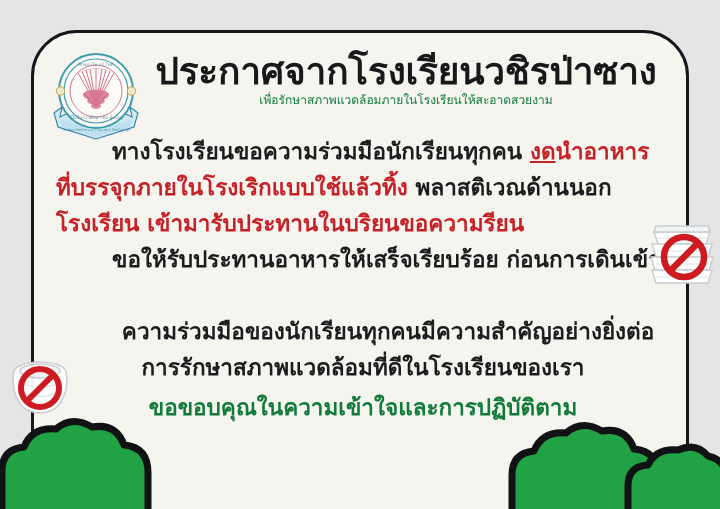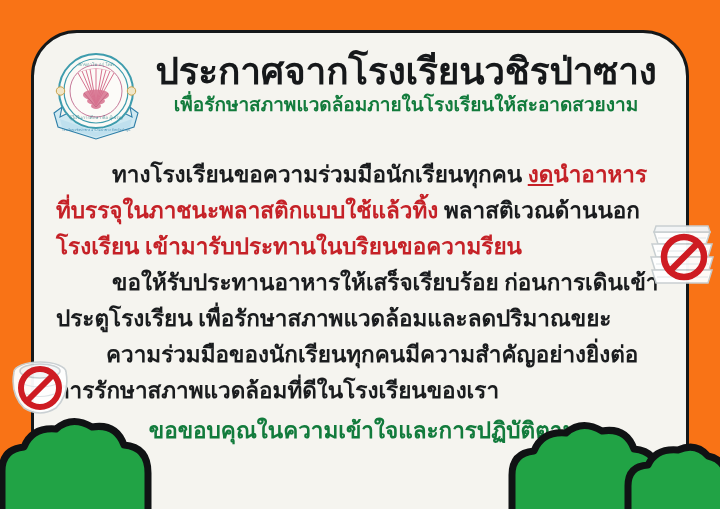--- a/index.html
+++ b/index.html
@@ -4,21 +4,21 @@
 <style>
   html,body{margin:0;padding:0;}
   body{
     width:720px;height:509px;overflow:hidden;
     font-family:"DejaVu Sans","Liberation Sans",sans-serif;
     background:#57AEB8;
     position:relative;
   }
   #poster{
     position:absolute;inset:0;
-    background:#f97316;
+    background:#e5e5e5;
     overflow:hidden;
   }
   
   .card{
     position:absolute;
     left:31px;top:30px;width:658px;height:500px;
     background:#F5F4EF;
     border:3px solid #15181A;
     border-radius:46px 46px 0 0;
     box-sizing:border-box;
@@ -32,32 +32,32 @@
     position:absolute;left:14px;top:4px;width:96px;height:98px;
   }
   .titles{
     position:absolute;left:110px;top:8px;right:18px;text-align:center;
   }
   .title{
     font-size:37px;font-weight:bold;color:#16181A;
     letter-spacing:-0.2px;line-height:1.12;white-space:nowrap;
   }
   .subtitle{
-    font-size:19px;font-weight:bold;color:#127B3C;
+    font-size:12px;font-weight:normal;color:#127B3C;
     line-height:1.25;margin-top:1px;white-space:nowrap;
   }
   
   .body-text{
-    position:absolute;left:22px;top:124px;width:614px;
+    position:absolute;left:22px;top:100px;width:614px;
     font-size:22.5px;font-weight:bold;line-height:36px;
-    color:#1A1C1E;text-align:left;font-family:Liberation Serif, serif;
+    color:#1A1C1E;text-align:left;
   }
   .para{margin:0 0 0 0;}
   .para.indent{text-indent:56px;}
-  .para.indent-sm{text-indent:50px;}
+  .para.indent-sm{text-indent:50px;text-align:center;}
   .red{color:#C52127;}
   .under{text-decoration:underline;text-underline-offset:2px;}
   .thanks{
     color:#127B3C;text-align:center;margin-top:4px;
     font-size:22.5px;font-weight:bold;
   }
   
   .bush{position:absolute;}
   
   .noicon{position:absolute;}
@@ -119,27 +119,27 @@
       <div class="titles">
         <div class="title">ประกาศจากโรงเรียนวชิรป่าซาง</div>
         <div class="subtitle">เพื่อรักษาสภาพแวดล้อมภายในโรงเรียนให้สะอาดสวยงาม</div>
       </div>
     </div>
 
     <div class="body-text">
 
       <div class="para indent">
         <span>ทางโรงเรียนขอความร่วมมือนักเรียนทุกคน </span><span class="red under">งด</span><span class="red">นำอาหาร</span><br>
-        <span class="red">ที่บรรจุในภาชนะพลาสติกแบบใช้แล้วทิ้ง</span><span>  พลาสติเวณด้านนอก</span><br>
+        <span class="red">ที่บรรจุกภายในโรงเริกแบบใช้แล้วทิ้ง</span><span>  พลาสติเวณด้านนอก</span><br>
         <span class="red">โรงเรียน เข้ามารับประทานในบริยนขอความรียน</span>
       </div>
 
       <div class="para indent">
         <span>ขอให้รับประทานอาหารให้เสร็จเรียบร้อย  ก่อนการเดินเข้า</span><br>
-        <span>ประตูโรงเรียน     เพื่อรักษาสภาพแวดล้อมและลดปริมาณขยะ</span><br>
+        <br>
       </div>
 
       <div class="para indent-sm">
         <span>ความร่วมมือของนักเรียนทุกคนมีความสำคัญอย่างยิ่งต่อ</span><br>
         <span>การรักษาสภาพแวดล้อมที่ดีในโรงเรียนของเรา</span>
       </div>
 
       <div class="thanks">ขอขอบคุณในความเข้าใจและการปฏิบัติตาม</div>
     </div>
   </div>

